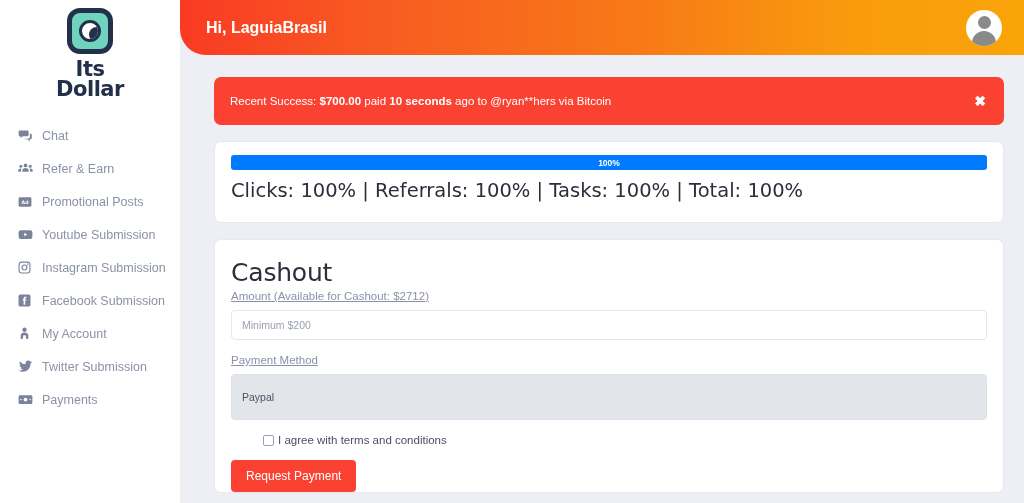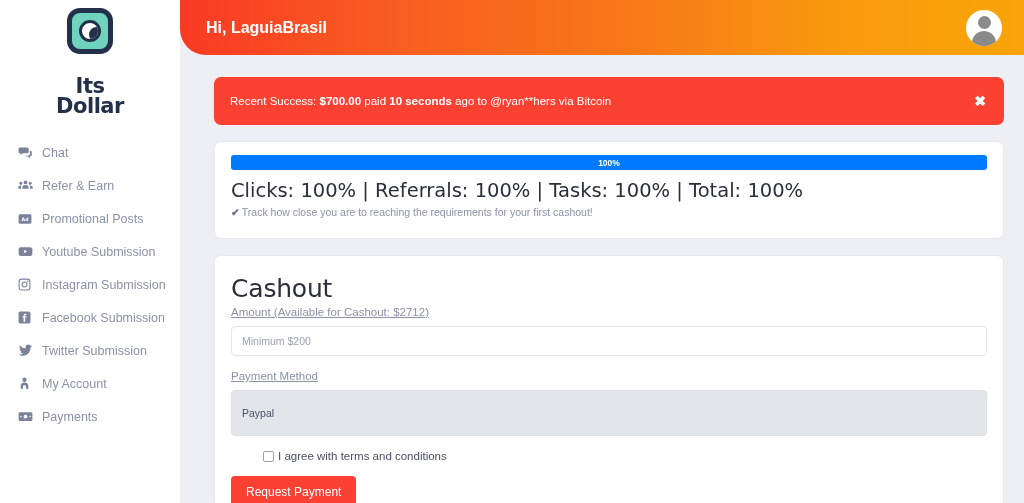--- a/index.html
+++ b/index.html
@@ -16,21 +16,20 @@
     width: 180px; height: 503px;
     background: #ffffff;
     flex: 0 0 180px;
     position: relative;
     overflow: hidden;
   }
   .logo-wrap {
     padding: 8px 0 6px 0;
     display: flex; flex-direction: column;
     align-items: center;
-    gap: 17px;
   }
   .logo-mark {
     width: 46px; height: 46px;
     border-radius: 13px;
     background: #6fd3bd;
     border: 5px solid #22304a;
     display: flex; align-items: center; justify-content: center;
     position: relative;
   }
   .logo-lens {
@@ -317,35 +316,35 @@
           <svg width="13" height="13" viewBox="0 0 24 24">
               <rect x="1" y="1" width="22" height="22" rx="3"></rect>
               <path d="M15.6 12.2h-2.3V20h-3v-7.8H8.6V9.7h1.7V8.2c0-2 .9-3.2 3.2-3.2h2v2.6h-1.3c-.9 0-1 .3-1 .9v1.2h2.3z" fill="#ffffff"></path>
             </svg>
         </span>
         <span class="nav-label">Facebook Submission</span>
       </div>
 
       <div class="nav-item">
         <span class="nav-ico">
-          <svg width="15" height="15" viewBox="0 0 24 24">
-              <path d="M23 4.9a8.6 8.6 0 0 1-2.5.7 4.3 4.3 0 0 0 1.9-2.4 8.7 8.7 0 0 1-2.8 1A4.3 4.3 0 0 0 12 7.5c0 .35.04.7.1 1A12.3 12.3 0 0 1 3.2 3.9a4.3 4.3 0 0 0 1.3 5.8 4.2 4.2 0 0 1-2-.5v.05a4.3 4.3 0 0 0 3.5 4.2 4.3 4.3 0 0 1-2 .1 4.3 4.3 0 0 0 4 3A8.7 8.7 0 0 1 1 18.3a12.2 12.2 0 0 0 6.6 2c8 0 12.4-6.7 12.4-12.4v-.6A8.6 8.6 0 0 0 23 4.9z"></path>
-            </svg>
-        </span>
-        <span class="nav-label">Twitter Submission</span>
-      </div>
-
-      <div class="nav-item">
-        <span class="nav-ico">
           <svg width="13" height="13" viewBox="0 0 24 24">
               <circle cx="12" cy="5" r="4"></circle>
               <path d="M12 10c-4 0-7 2.2-7 5v7h3.6l1.4-7h4l1.4 7H19v-7c0-2.8-3-5-7-5z"></path>
             </svg>
         </span>
         <span class="nav-label">My Account</span>
+      </div>
+
+      <div class="nav-item">
+        <span class="nav-ico">
+          <svg width="15" height="15" viewBox="0 0 24 24">
+              <path d="M23 4.9a8.6 8.6 0 0 1-2.5.7 4.3 4.3 0 0 0 1.9-2.4 8.7 8.7 0 0 1-2.8 1A4.3 4.3 0 0 0 12 7.5c0 .35.04.7.1 1A12.3 12.3 0 0 1 3.2 3.9a4.3 4.3 0 0 0 1.3 5.8 4.2 4.2 0 0 1-2-.5v.05a4.3 4.3 0 0 0 3.5 4.2 4.3 4.3 0 0 1-2 .1 4.3 4.3 0 0 0 4 3A8.7 8.7 0 0 1 1 18.3a12.2 12.2 0 0 0 6.6 2c8 0 12.4-6.7 12.4-12.4v-.6A8.6 8.6 0 0 0 23 4.9z"></path>
+            </svg>
+        </span>
+        <span class="nav-label">Twitter Submission</span>
       </div>
 
       <div class="nav-item">
         <span class="nav-ico">
           <svg width="15" height="15" viewBox="0 0 24 24">
               <rect x="1" y="5" width="22" height="14" rx="2"></rect>
               <circle cx="12" cy="12" r="3" fill="#ffffff"></circle>
               <circle cx="4.6" cy="12" r="1.2" fill="#ffffff"></circle>
               <circle cx="19.4" cy="12" r="1.2" fill="#ffffff"></circle>
             </svg>
@@ -373,23 +372,20 @@
           <span>ago to @ryan**hers via Bitcoin</span>
         </span>
         <span class="alert-close">✖</span>
       </div>
 
       <div class="card card-progress">
         <div class="progress-track">
           <div class="progress-fill" id="progress-fill" style="width: 100%; background: rgb(0, 123, 255);">100%</div>
         </div>
         <div class="stats-line">Clicks: 100% | Referrals: 100% | Tasks: 100% | Total: 100%</div>
-        <div class="stats-sub">
-          <span class="check">✔</span><span>Track how close you are to reaching the requirements for your first cashout!</span>
-        </div>
       </div>
 
       <div class="card card-cashout">
         <div class="cashout-title">Cashout</div>
         <div class="field-label">Amount (Available for Cashout: $2712)</div>
         <input class="amount-input" type="text" placeholder="Minimum $200" style="">
         <div class="field-label label-pm">Payment Method</div>
         <div class="select-box">
           <span>Paypal</span>
         </div>

